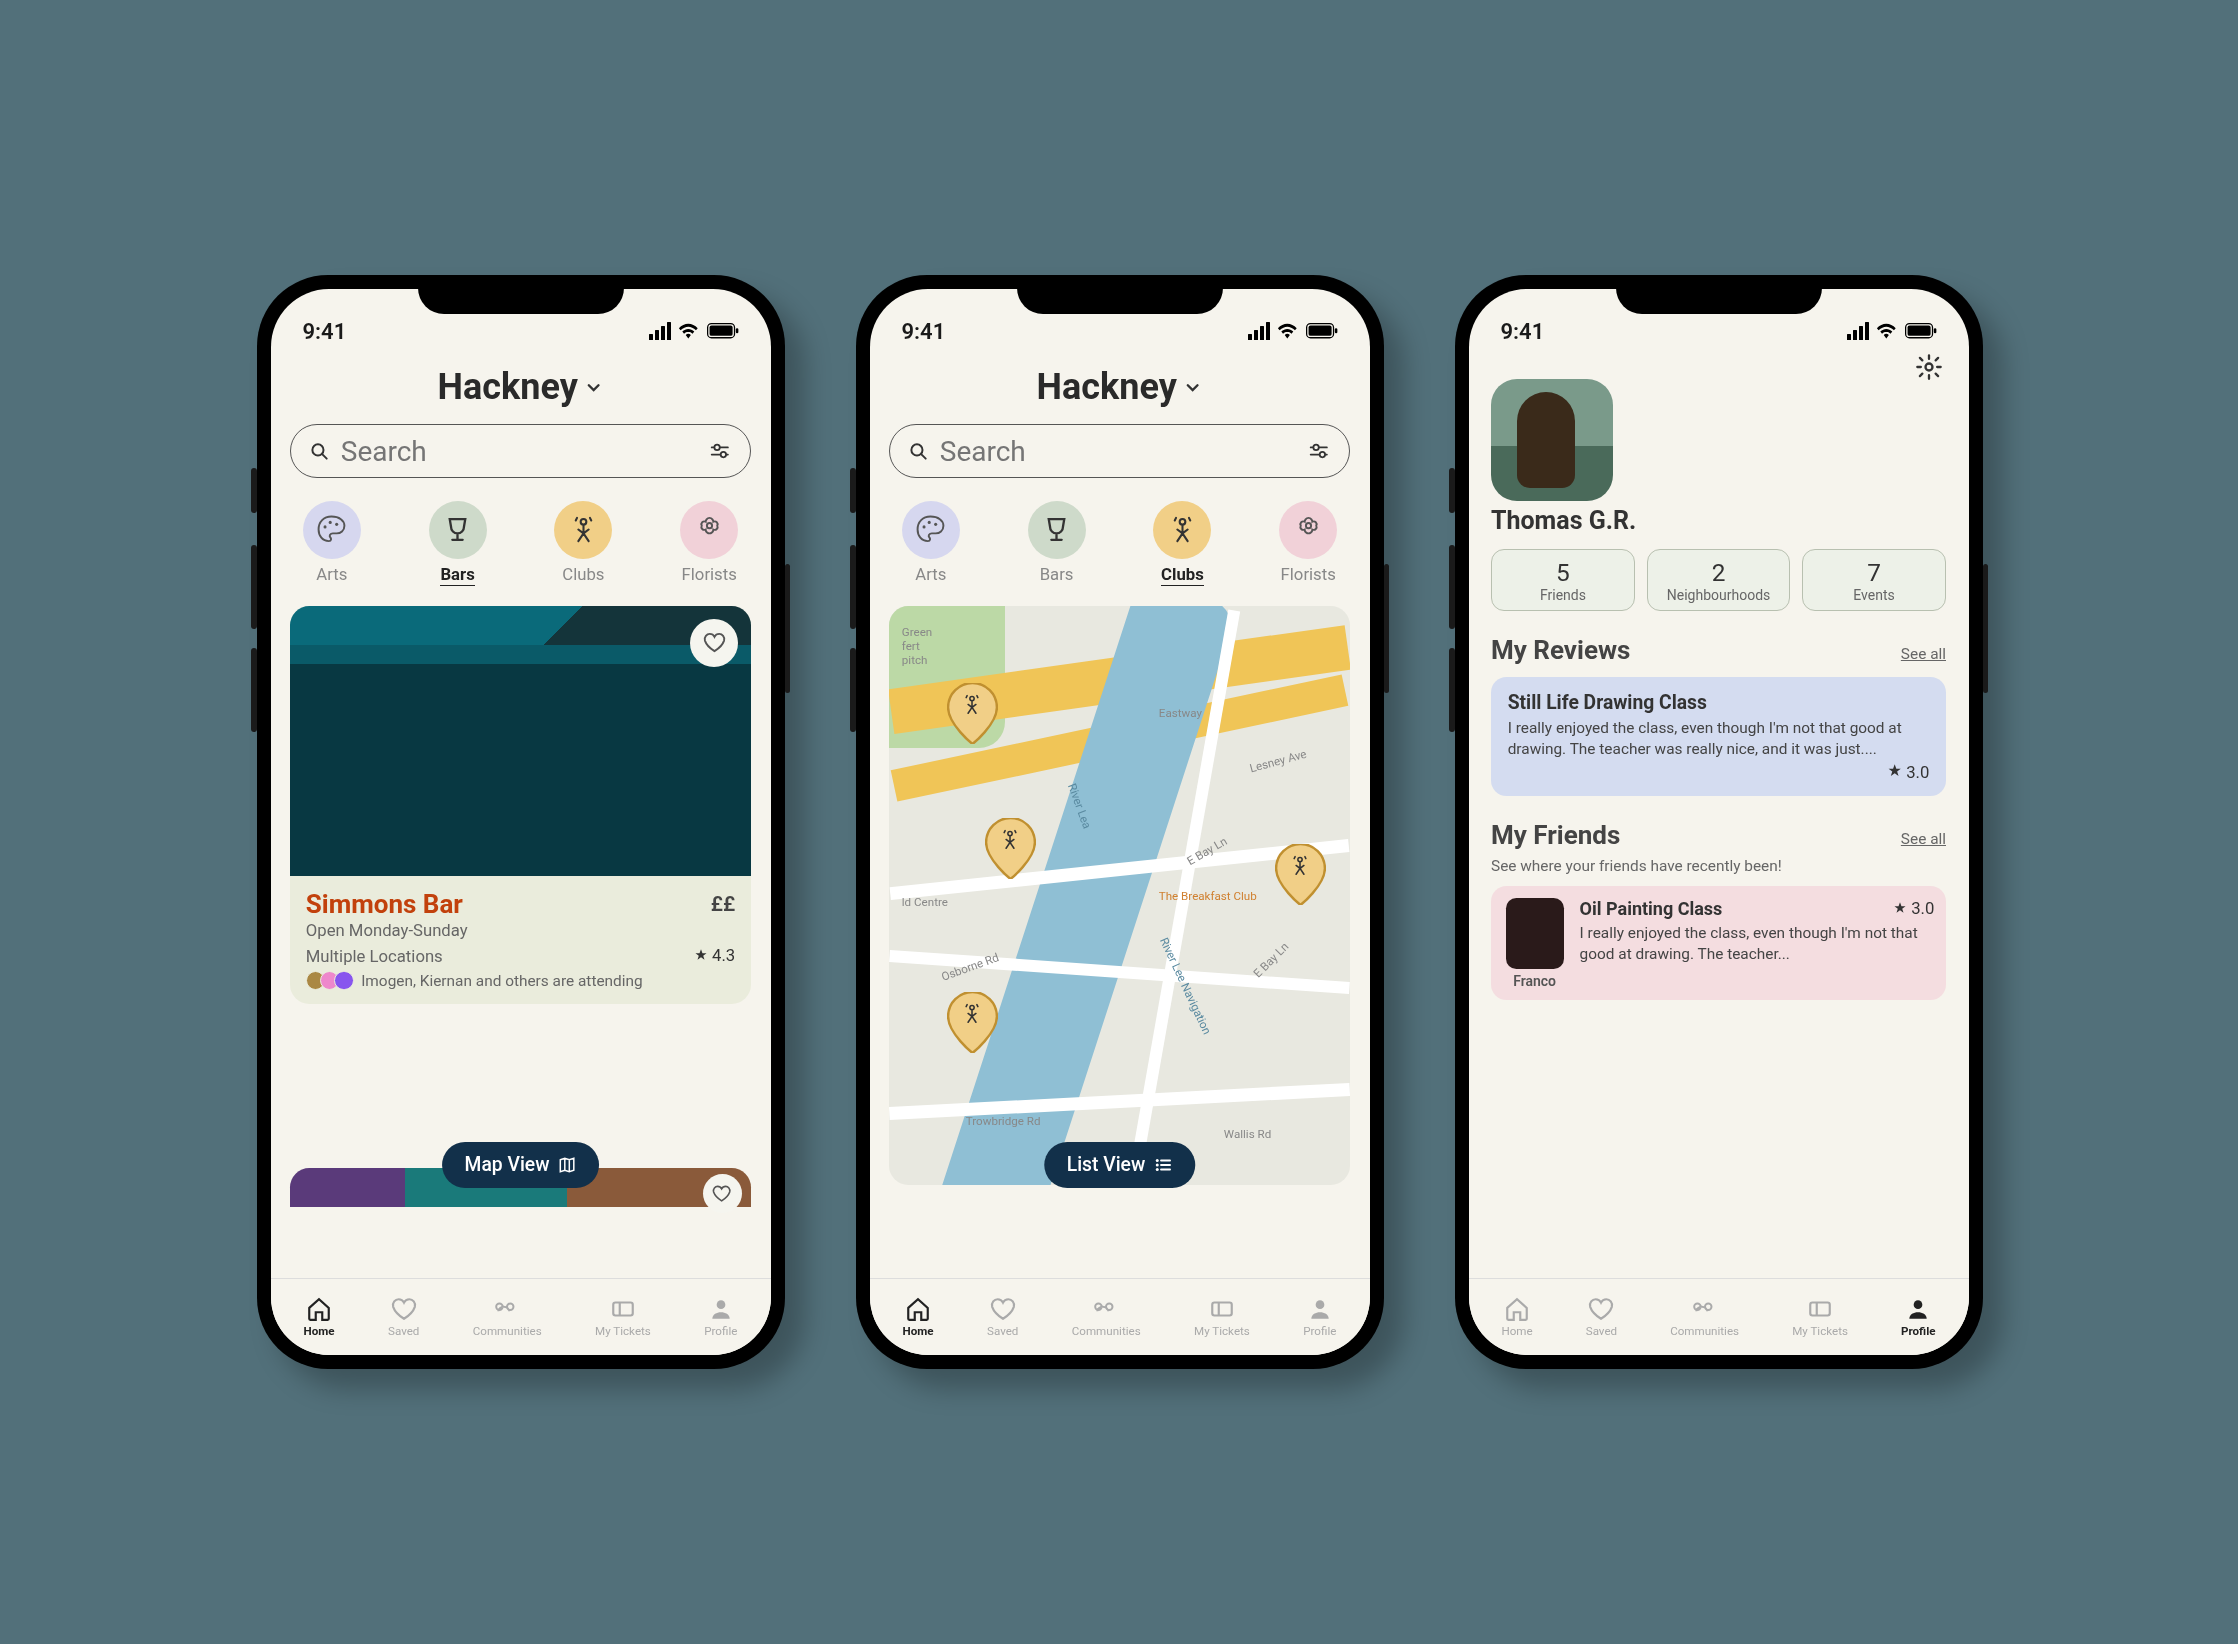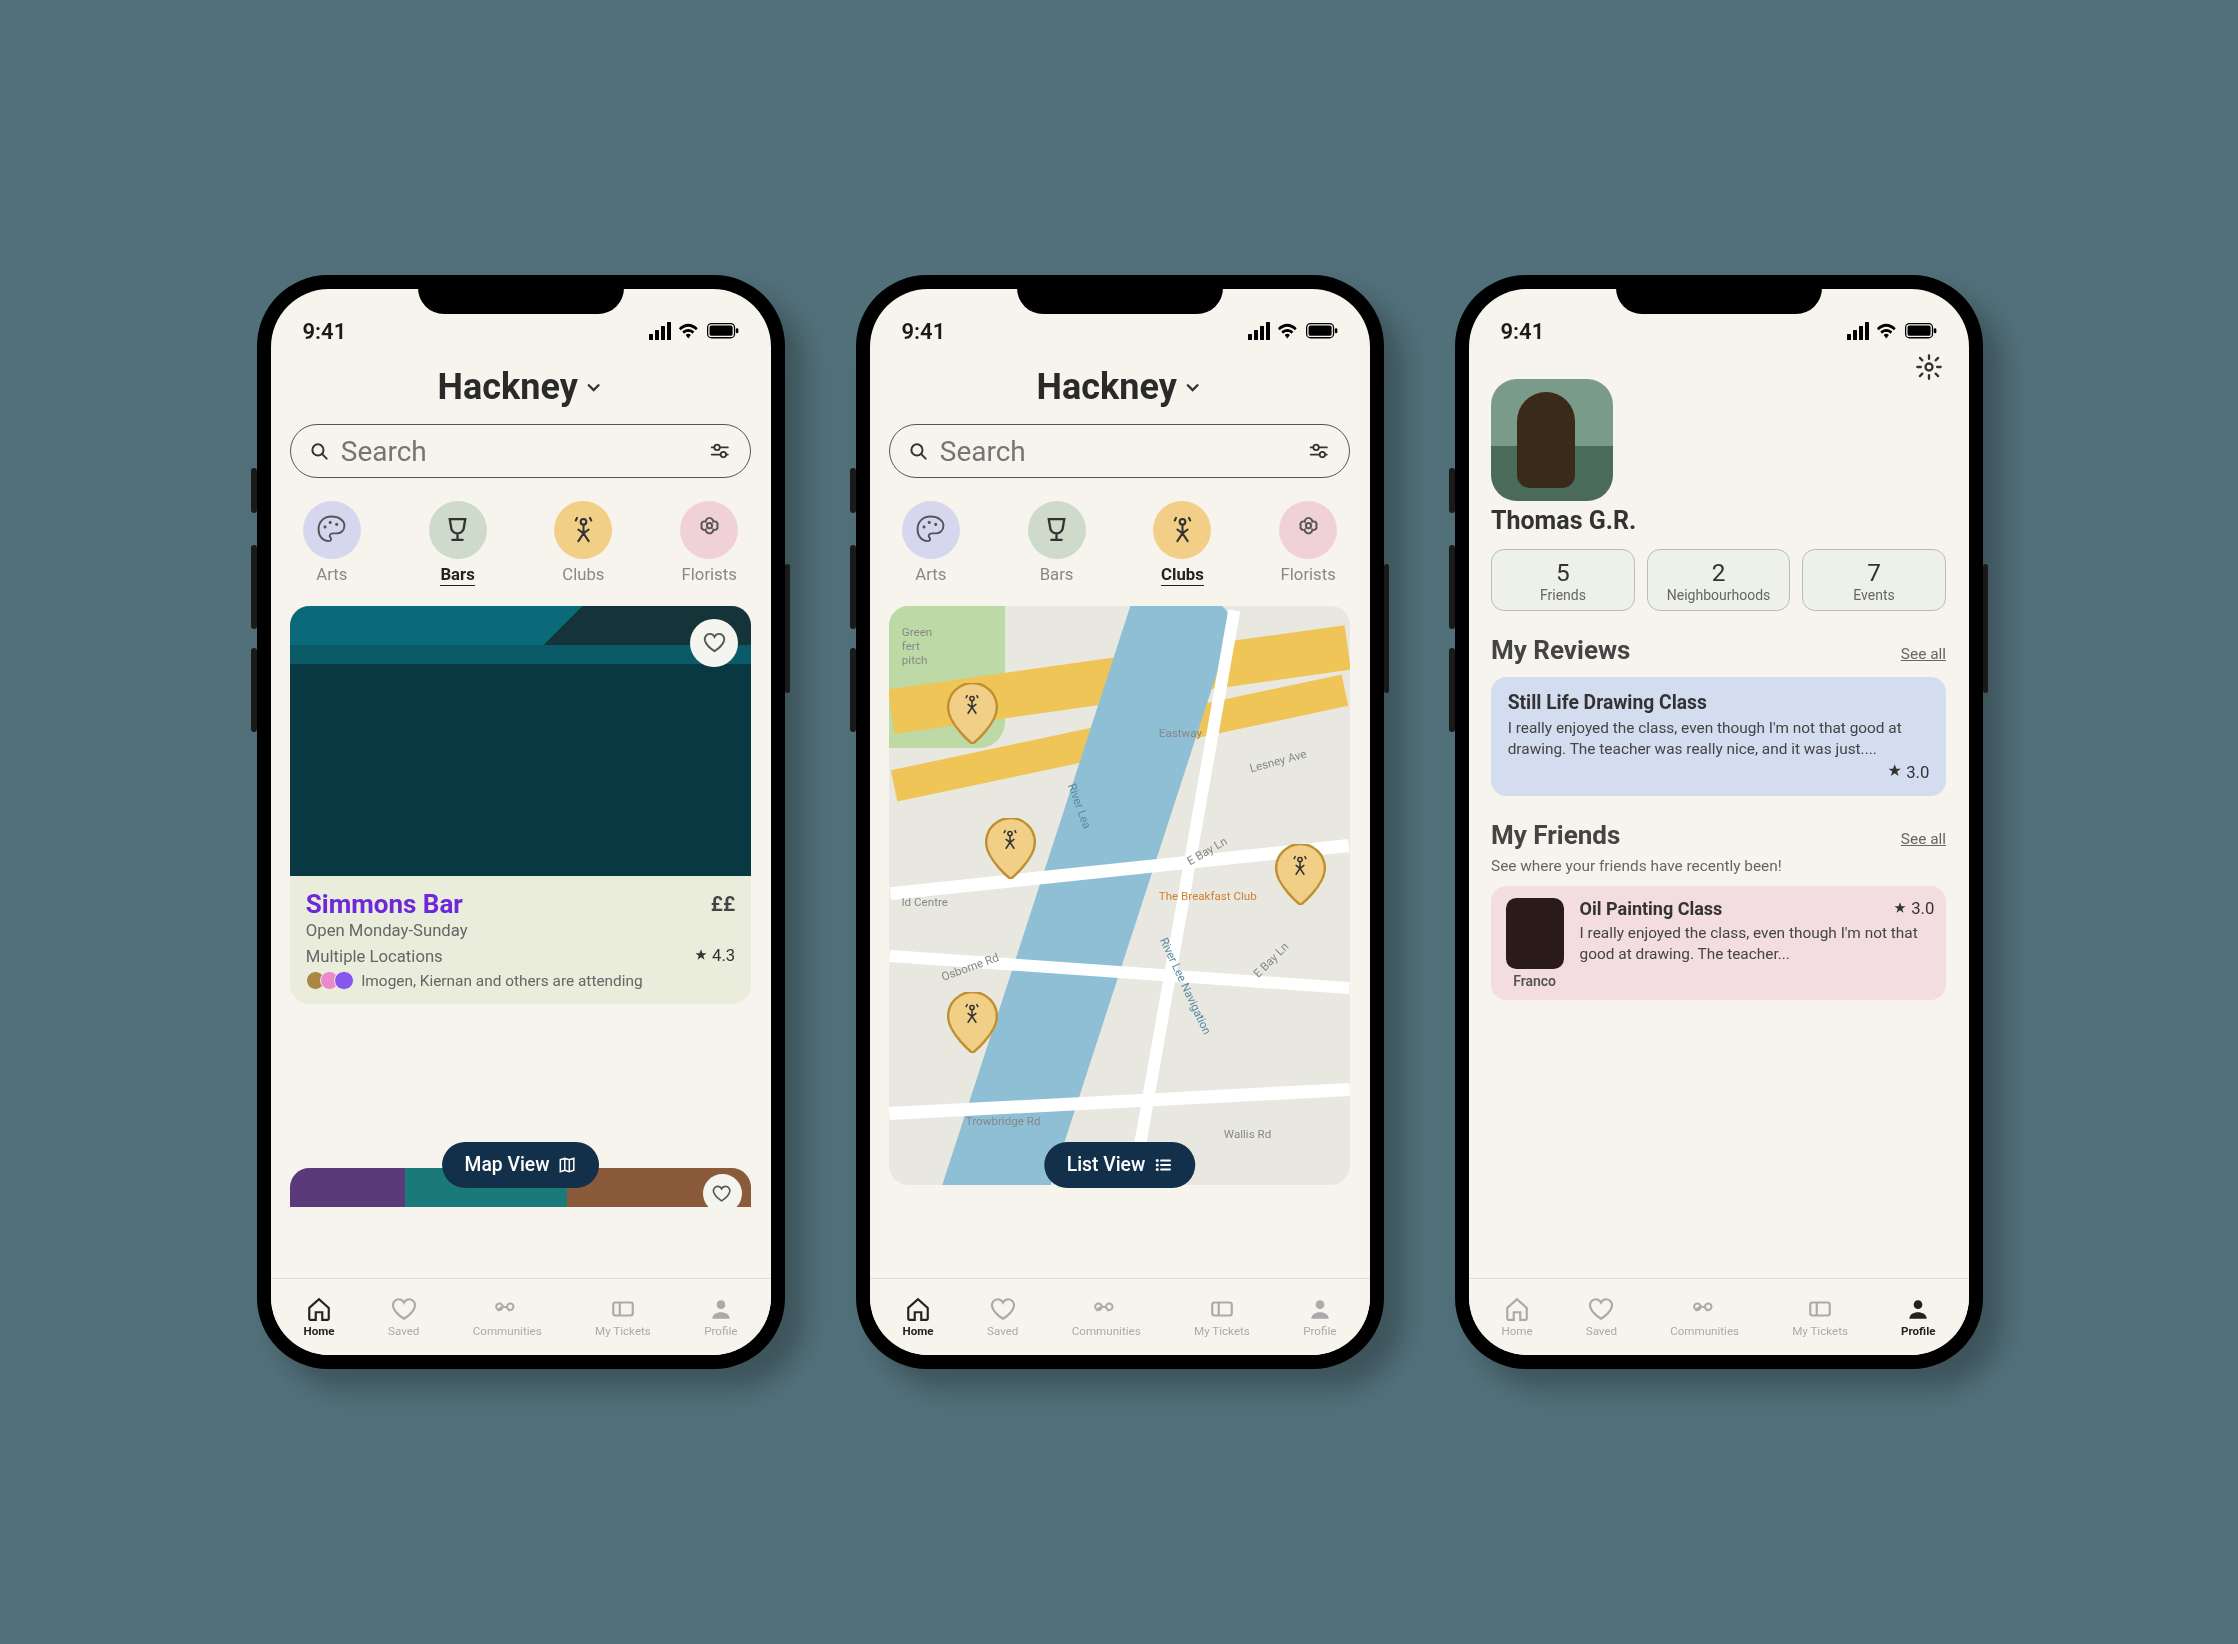--- a/index.html
+++ b/index.html
@@ -112,21 +112,21 @@
       linear-gradient(#083842,#083842) 0 58px/100% 212px no-repeat,
       linear-gradient(90deg,#ff2a6a 0 30%,#00d4ff 30% 60%,#ff9a2a 60% 100%) 39px 96px/386px 154px no-repeat;
   }
   .heart-btn{
     position:absolute; top:13px; right:13px;
     width:48px; height:48px; border-radius:50%;
     background:#f5f5ef; display:flex; align-items:center; justify-content:center;
   }
   .card-body{padding:13px 16px 14px;}
   .card-title-row{display:flex; justify-content:space-between; align-items:center;}
-  .card-title{font-size:26px; font-weight:700; color:#6d28d9;}
+  .card-title{font-size:26px; font-weight:700; color:#c2410c;}
   .price{font-size:20.6px; font-weight:600; color:#444;}
   .card-sub{font-size:16.7px; color:#666; margin-top:2px;}
   .card-row2{display:flex; justify-content:space-between; margin-top:5.1px; align-items:center;}
   .rating{display:flex; align-items:center; gap:3.9px; font-size:16.7px; color:#333;}
   .attendees{margin-top:5px; display:flex; align-items:center; gap:7.7px; font-size:15.4px; color:#666;}
   .avs{display:flex;}
   .av{width:19.3px;height:19.3px;border-radius:50%;border:1.3px solid #eaecdc;margin-left:-5.1px;}
   .av:first-child{margin-left:0;}
   .av1{background:#a84;} .av2{background:#e8c;} .av3{background:#85e;}
 
@@ -493,21 +493,21 @@
         <div class="road-y"></div>
         <div class="road-y2"></div>
         <div class="river"></div>
         <div class="road-w" style="top:257px;left:0;width:100%;height:13px;transform:rotate(-6deg);"></div>
         <div class="road-w" style="top:360px;left:0;width:100%;height:11.6px;transform:rotate(4deg);"></div>
         <div class="road-w" style="top:489px;left:0;width:100%;height:13px;transform:rotate(-3deg);"></div>
         <div class="road-w" style="top:0;left:289px;width:11.6px;height:100%;transform:rotate(10deg);"></div>
         <span class="map-label" style="top:19.3px;left:13px;white-space:pre;">Green
 fert
 pitch</span>
-        <span class="map-label" style="top:120px;left:270px;">Eastway</span>
+        <span class="map-label" style="top:100px;left:270px;">Eastway</span>
         <span class="map-label" style="top:148px;left:360px;transform:rotate(-15deg);">Lesney Ave</span>
         <span class="map-label" style="top:238px;left:296px;transform:rotate(-30deg);">E Bay Ln</span>
         <span class="map-label" style="top:347px;left:360px;transform:rotate(-45deg);">E Bay Ln</span>
         <span class="map-label" style="top:354px;left:51px;transform:rotate(-20deg);">Osborne Rd</span>
         <span class="map-label" style="top:289px;left:13px;">ld Centre</span>
         <span class="map-label" style="top:508px;left:77px;">Trowbridge Rd</span>
         <span class="map-label" style="top:540px;left:174px;">Elfield St</span>
         <span class="map-label" style="top:521px;left:335px;">Wallis Rd</span>
         <span class="map-label" style="top:283px;left:270px;color:#d08030;">The Breakfast Club</span>
         <span class="map-label" style="top:373px;left:244px;transform:rotate(65deg);color:#5a8aa0;">River Lee Navigation</span>

